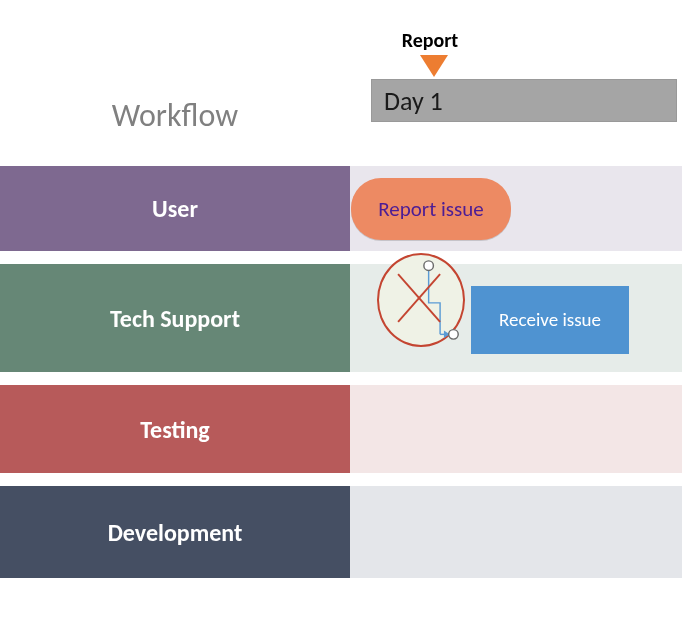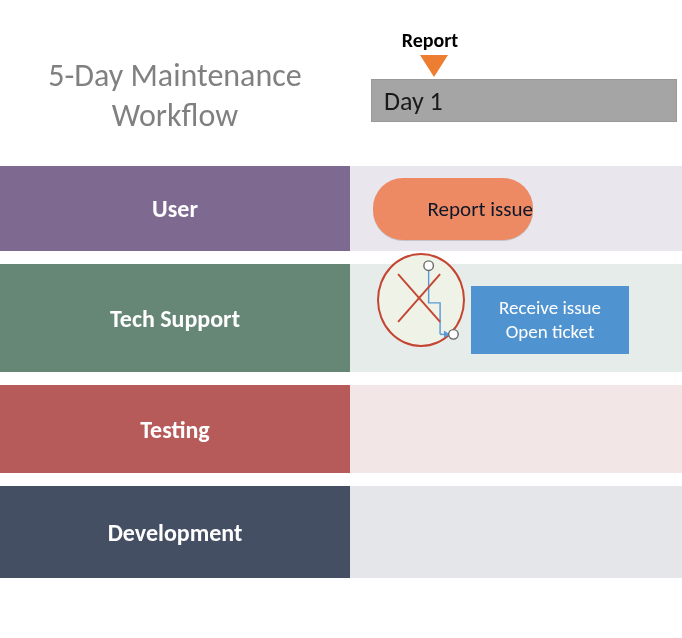--- a/index.html
+++ b/index.html
@@ -88,31 +88,31 @@
   .row-tech    .row-track { background: #e6ece9; }
   .row-test    { top: 385px; height: 88px; }
   .row-test    .row-label { background: #b75a5a; }
   .row-test    .row-track { background: #f3e6e6; }
   .row-dev     { top: 486px; height: 92px; }
   .row-dev     .row-label { background: #454f63; }
   .row-dev     .row-track { background: #e4e6ea; }
   
   .pill {
     position: absolute;
-    left: 373px;
+    left: 351px;
     top: 178px;
     width: 160px;
     height: 62px;
     background: #ed8a63;
     border-radius: 30px;
     display: flex;
     align-items: center;
-    justify-content: flex-end;
+    justify-content: center;
     font-size: 21px;
-    color: #0f172a;
+    color: #4c1d95;
     box-shadow: 0 1px 0 rgba(0,0,0,0.15);
   }
   
   .block {
     position: absolute;
     left: 471px;
     top: 286px;
     width: 158px;
     height: 68px;
     background: #4f93d1;
@@ -153,21 +153,21 @@
   }
   .cross line {
     stroke: #c44531;
     stroke-width: 2;
   }
 </style>
 </head>
 <body>
 
 <div class="title">
-  <span>5-Day Maintenance</span><br>
+  <br>
   <span>Workflow</span>
 </div>
 
 <div class="report-label">Report</div>
 <div class="report-marker"></div>
 
 <div class="day-header">
   <span>Day 1</span>
 </div>
 
@@ -187,21 +187,20 @@
   <div class="row-label">Development</div>
   <div class="row-track"></div>
 </div>
 
 <div class="pill">
   <span>Report issue</span>
 </div>
 
 <div class="block">
   <span>Receive issue</span>
-  <span>Open ticket</span>
 </div>
 
 <div class="shape-canvas">
   <svg viewBox="0 0 88 94">
 
     <g>
       <path class="conn-path" d="M 52 11 L 52 50 L 64 50 L 64 83"></path>
       <path class="conn-path" d="M 64 83 L 74 83"></path>
       <polygon points="74,83 68,79 68,87" fill="#5b9bd5"></polygon>
       <circle class="conn-endpoint" cx="52" cy="11" r="5"></circle>

